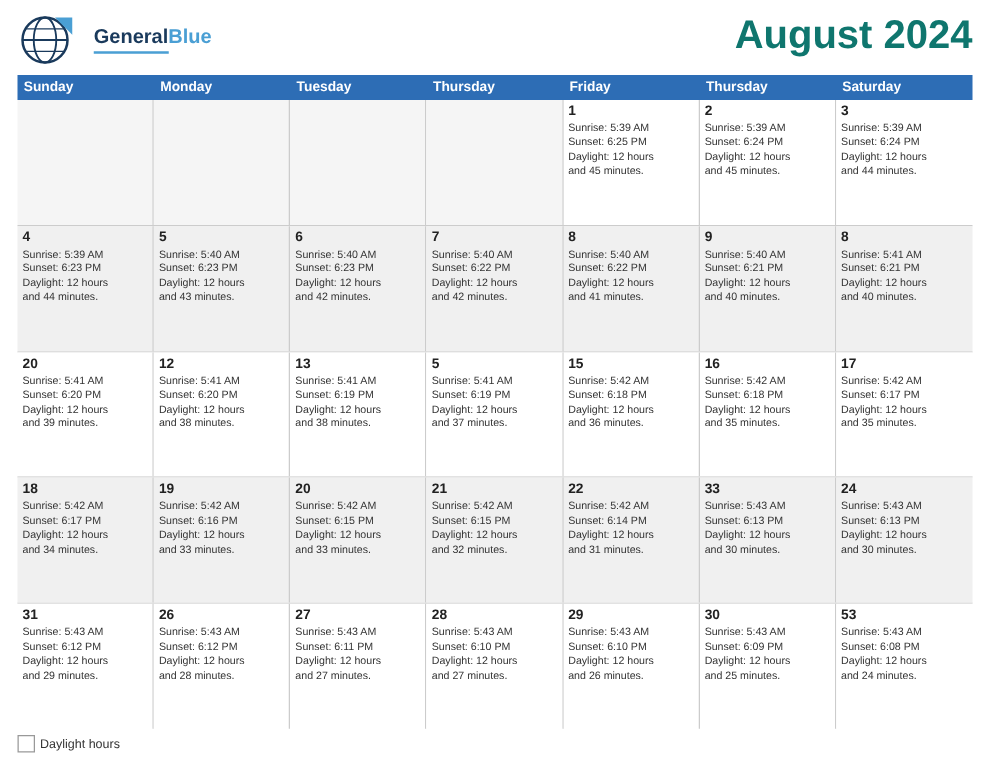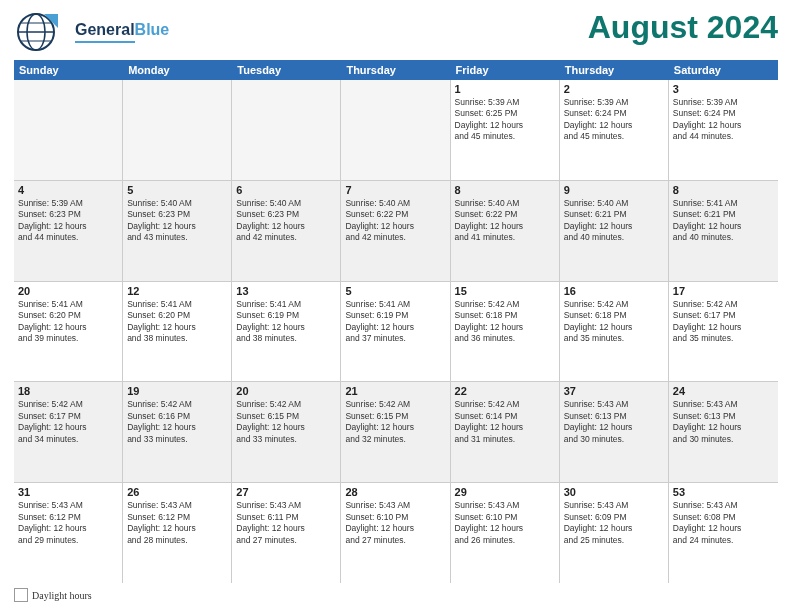--- a/index.html
+++ b/index.html
@@ -100,21 +100,20 @@
       font-size: 8.5px;
       color: #333;
       line-height: 1.35;
     }
     .footer-legend {
       display: flex;
       align-items: center;
       margin-top: 5px;
       font-size: 10px;
       color: #333;
-      font-family: Liberation Serif, serif;
     }
     .legend-box {
       width: 14px;
       height: 14px;
       background: #fff;
       border: 1px solid #999;
       margin-right: 4px;
       display: inline-block;
     }
     .logo-wrapper {
@@ -327,21 +326,21 @@
 and 32 minutes.</div>
           </div>
           <div class="cal-cell shaded">
             <div class="day-num">22</div>
             <div class="day-info" style="white-space: pre-line;">Sunrise: 5:42 AM
 Sunset: 6:14 PM
 Daylight: 12 hours
 and 31 minutes.</div>
           </div>
           <div class="cal-cell shaded">
-            <div class="day-num">37</div>
+            <div class="day-num">33</div>
             <div class="day-info" style="white-space: pre-line;">Sunrise: 5:43 AM
 Sunset: 6:13 PM
 Daylight: 12 hours
 and 30 minutes.</div>
           </div>
           <div class="cal-cell shaded">
             <div class="day-num">24</div>
             <div class="day-info" style="white-space: pre-line;">Sunrise: 5:43 AM
 Sunset: 6:13 PM
 Daylight: 12 hours

